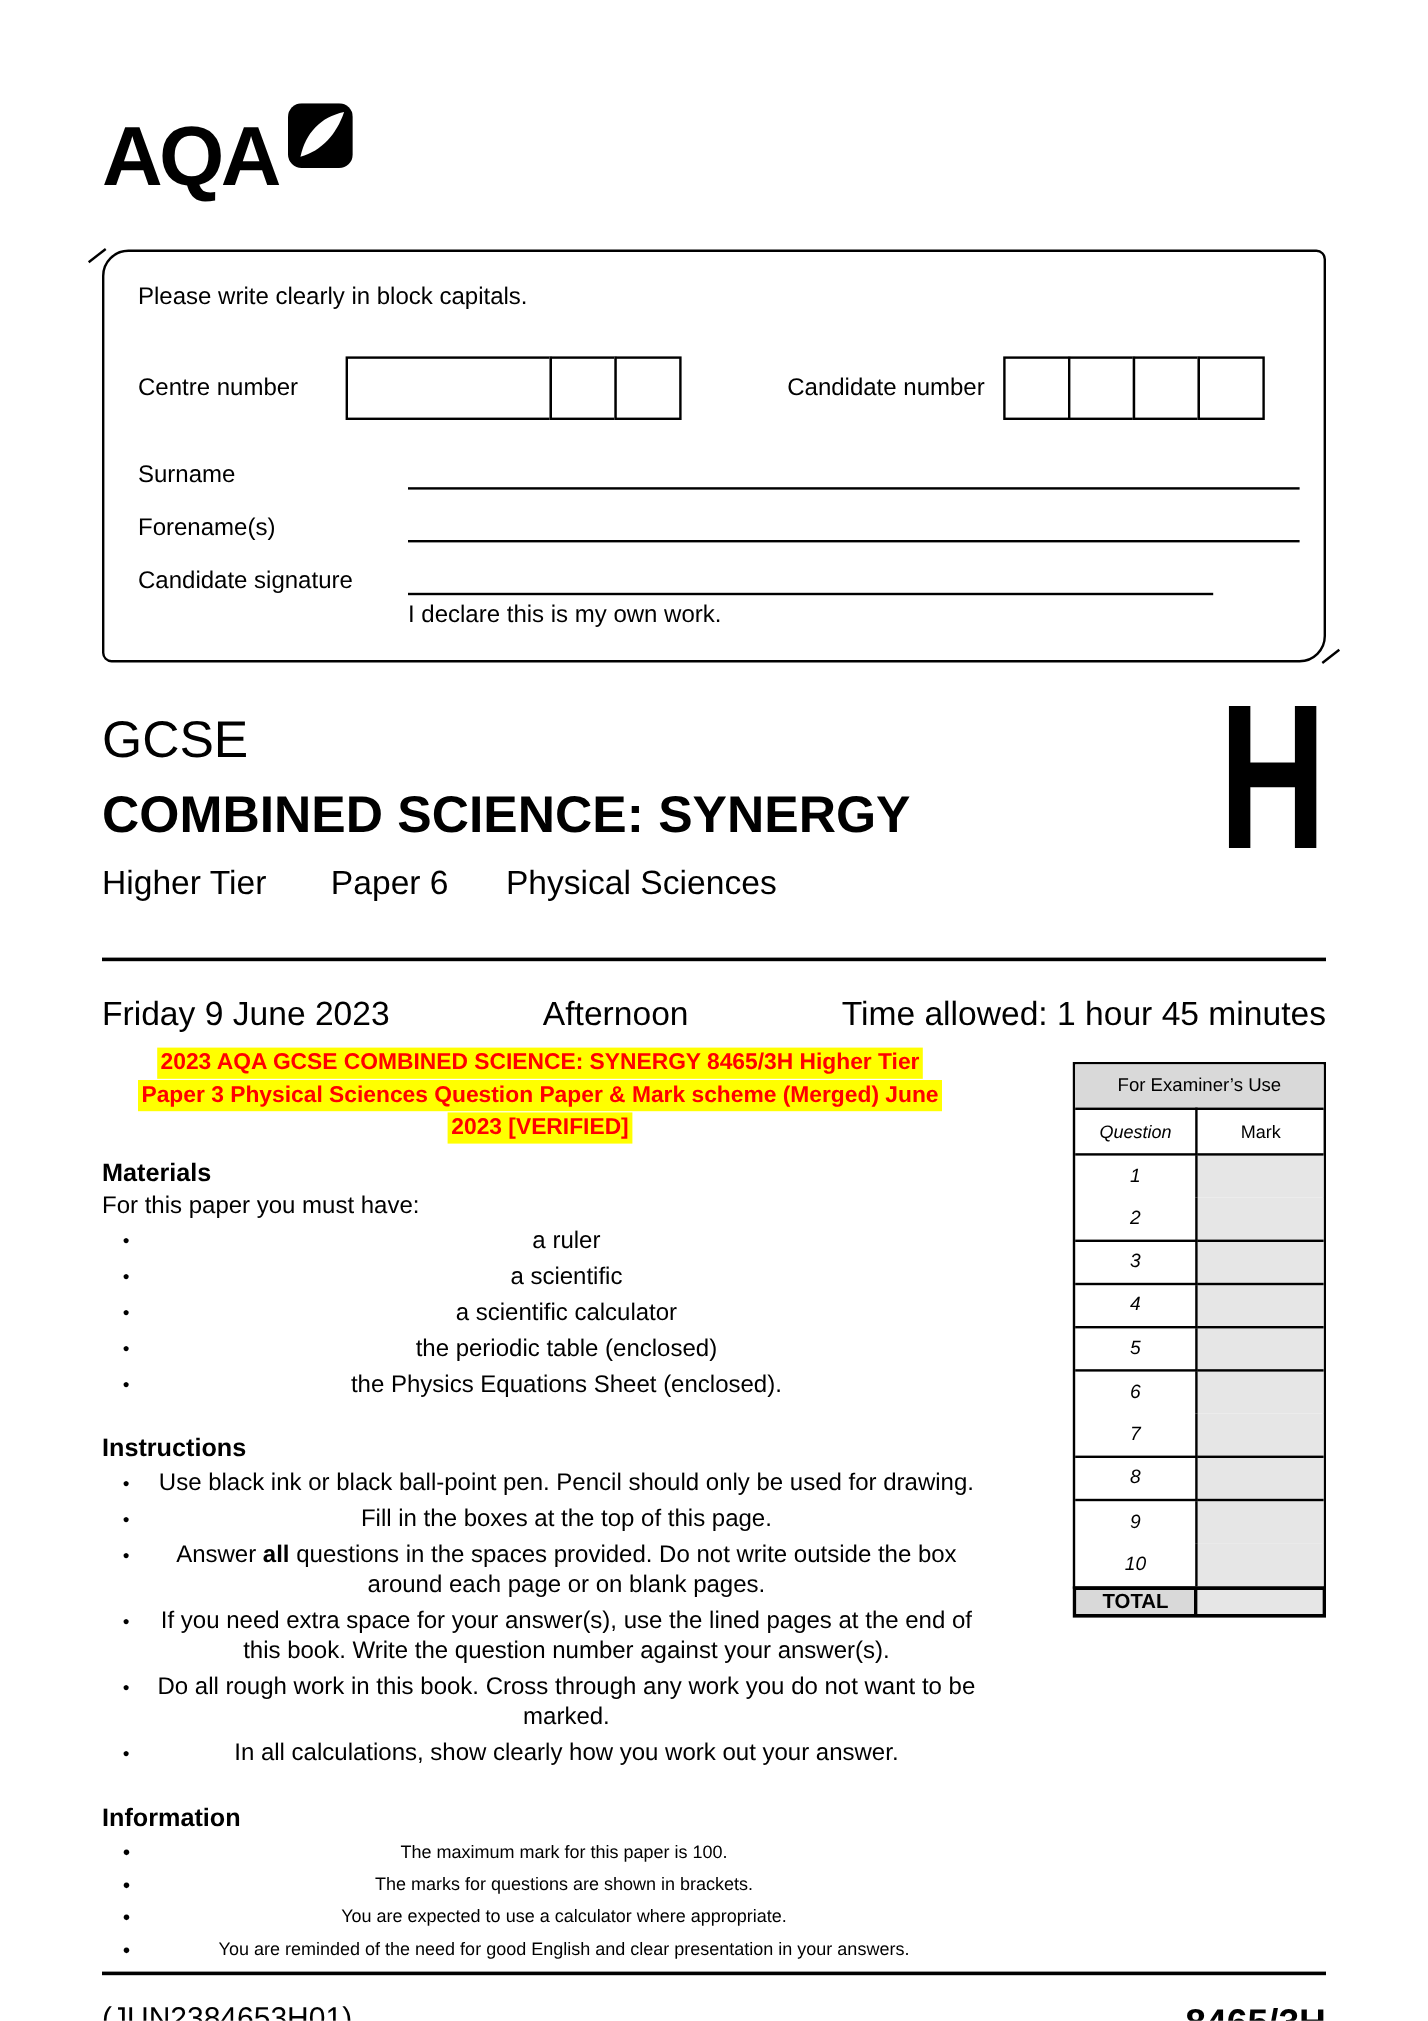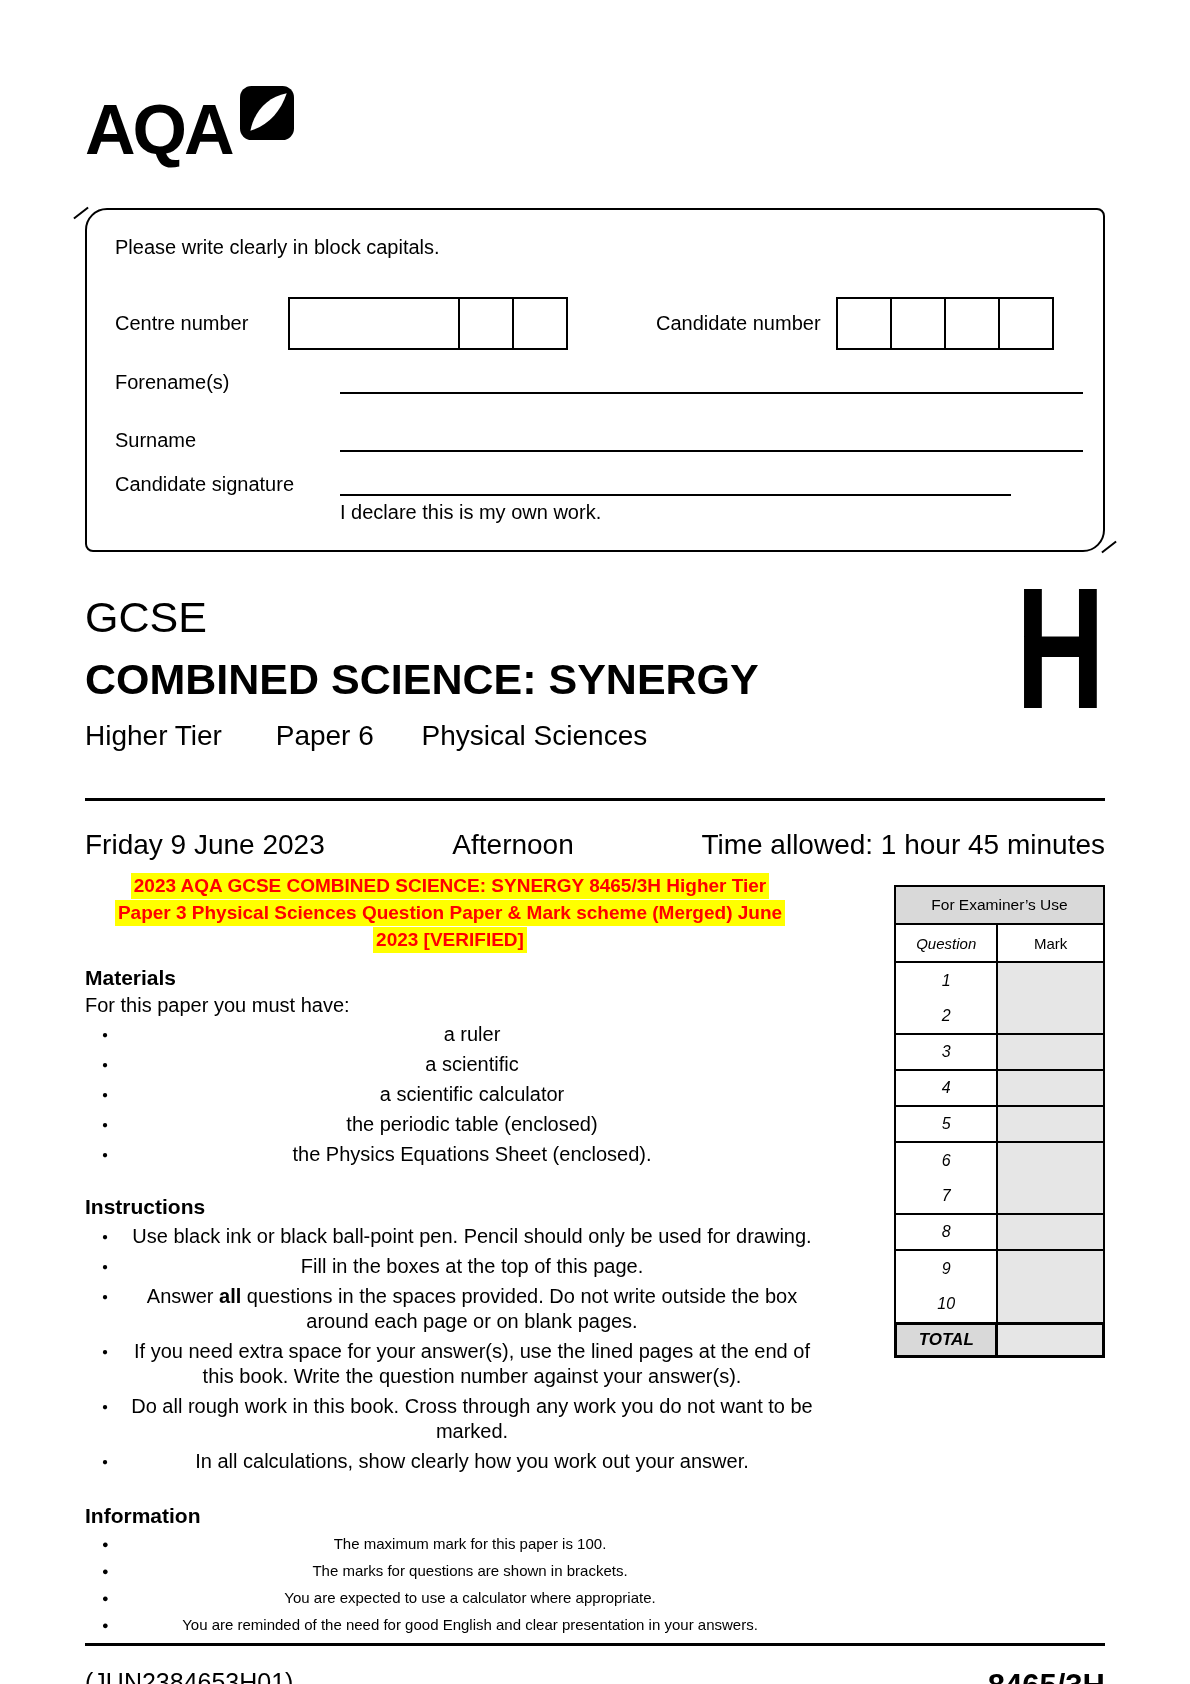--- a/index.html
+++ b/index.html
@@ -91,21 +91,21 @@
   
   .exam-table-wrap{border:2px solid #000;}
   .exam-table{border-collapse:collapse; width:100%;}
   .exam-table td,.exam-table th{padding:0; text-align:center; font-weight:400;}
   .exam-table .ttl{height:37px; background:var(--hdr-bg); font-size:15.5px; border-bottom:2px solid #000;}
   .exam-table .colhdr th{height:38px; font-size:15px; border-bottom:2px solid #000;}
   .exam-table th:first-child,.exam-table td.qcell{border-right:2px solid #000; width:49%;font-style:italic;}
   .exam-table tbody td{height:36px; font-size:16px;}
   .exam-table tr.div-after td{border-bottom:2px solid #000;}
   .exam-table td.mcell{background:var(--mark-bg);}
-  .total-row{display:flex; border:3px solid #000; margin-top:-2px; height:36px;font-style:italic;}
+  .total-row{display:flex; border:3px solid #000; margin-top:-2px; height:26px;}
   .total-label{
     width:49.5%; background:var(--hdr-bg); border-right:3px solid #000;
     font-weight:700; font-size:17px; display:flex; align-items:center; justify-content:center;
   }
   .total-mark{flex:1; background:var(--mark-bg);}
 
   
   .footer{position:absolute; left:85px; right:85px; top:1602px;margin-top:41px;}
   .footer .rule{margin:0;}
   .footer-row{display:flex; justify-content:space-between; align-items:flex-start; margin-top:22px;}
@@ -140,27 +140,27 @@
         </span>
       <span class="field-label cand">Candidate number</span>
       <span class="cells cand">
           <span></span>
           <span></span>
           <span></span>
           <span></span>
         </span>
     </div>
 
+    <div class="line-row">
+      <span class="field-label">Surname</span>
+      <span class="wline"></span>
+    </div>
+
     <div class="line-row mid">
       <span class="field-label">Forename(s)</span>
-      <span class="wline"></span>
-    </div>
-
-    <div class="line-row">
-      <span class="field-label">Surname</span>
       <span class="wline"></span>
     </div>
 
     <div class="line-row mid">
       <span class="field-label">Candidate signature</span>
       <span class="wline sig"></span>
     </div>
     <div class="decl">I declare this is my own work.</div>
   </div>
 

